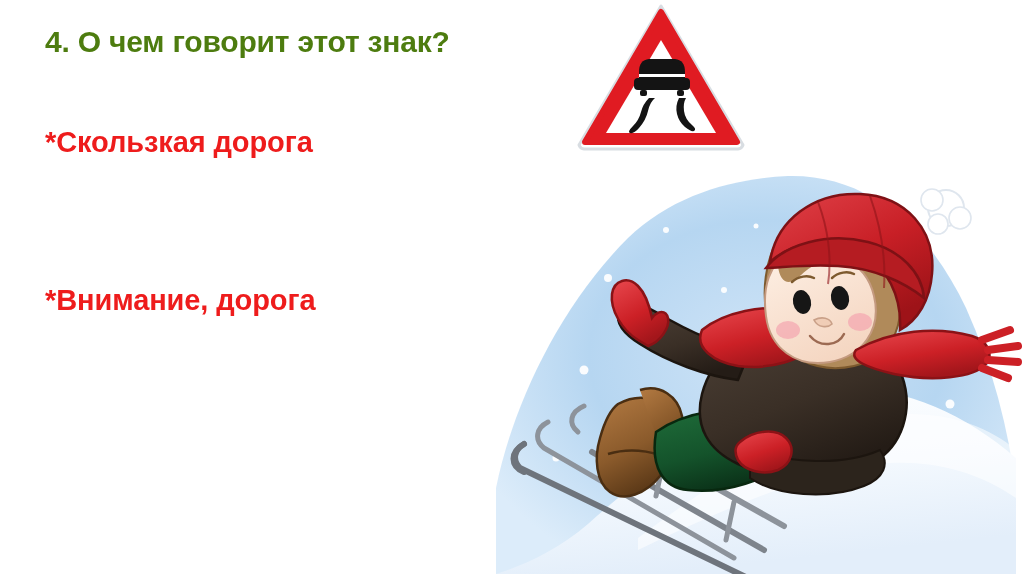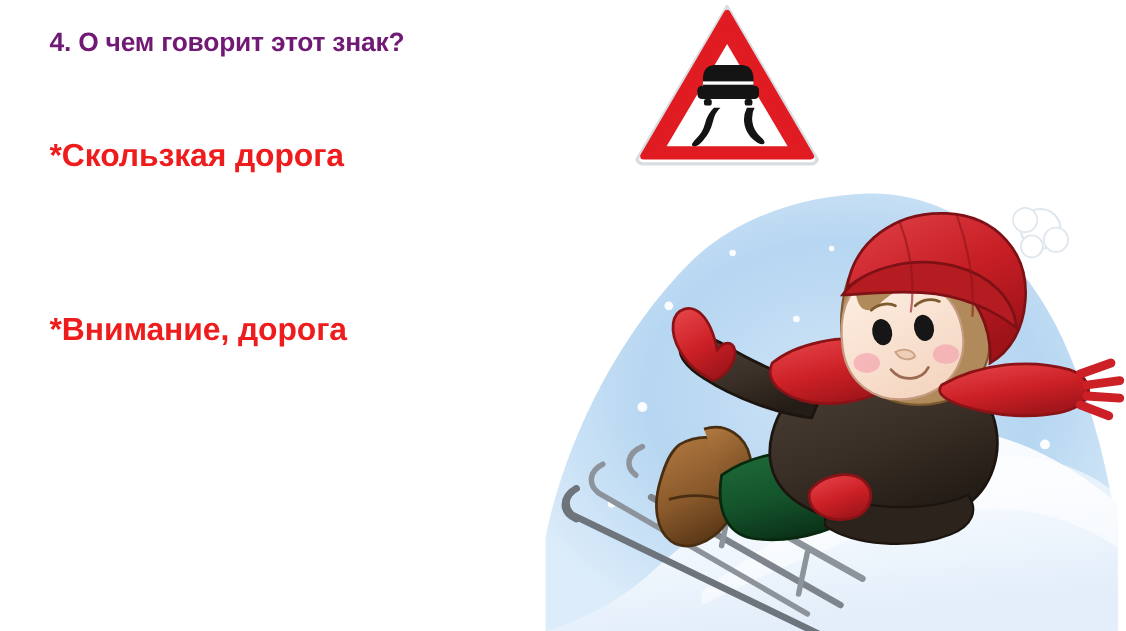--- a/index.html
+++ b/index.html
@@ -16,23 +16,23 @@
     height: 574px;
     background: #ffffff;
     overflow: hidden;
   }
 
   
   .question-title {
     position: absolute;
     left: 45px;
     top: 25px;
-    font-size: 24px;
+    font-size: 30px;
     font-weight: bold;
-    color: #701a75;
+    color: #4d7c0f;
     letter-spacing: -0.2px;
     white-space: nowrap;
   }
   .answer-option {
     position: absolute;
     left: 45px;
     font-size: 29px;
     font-weight: bold;
     color: #ee1c1c;
     white-space: nowrap;

